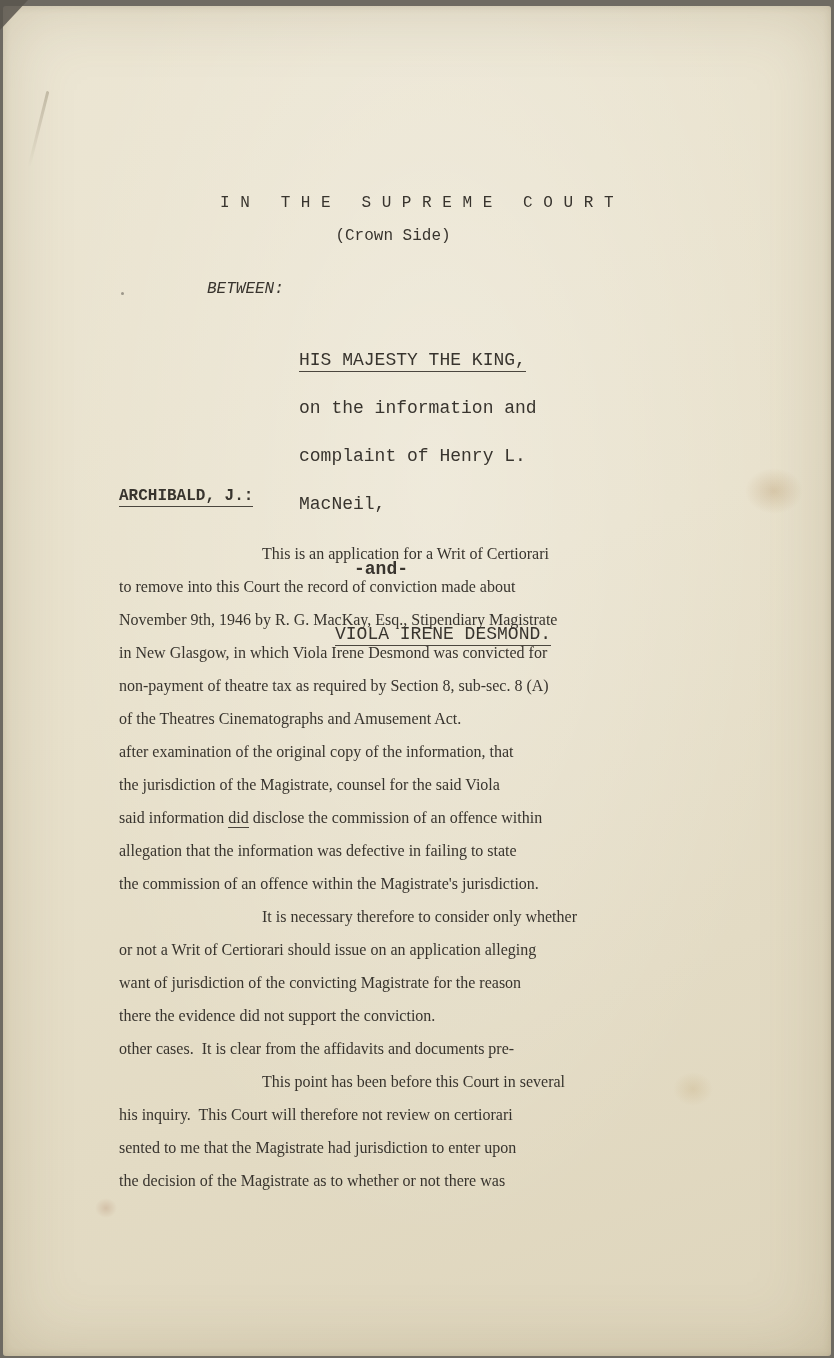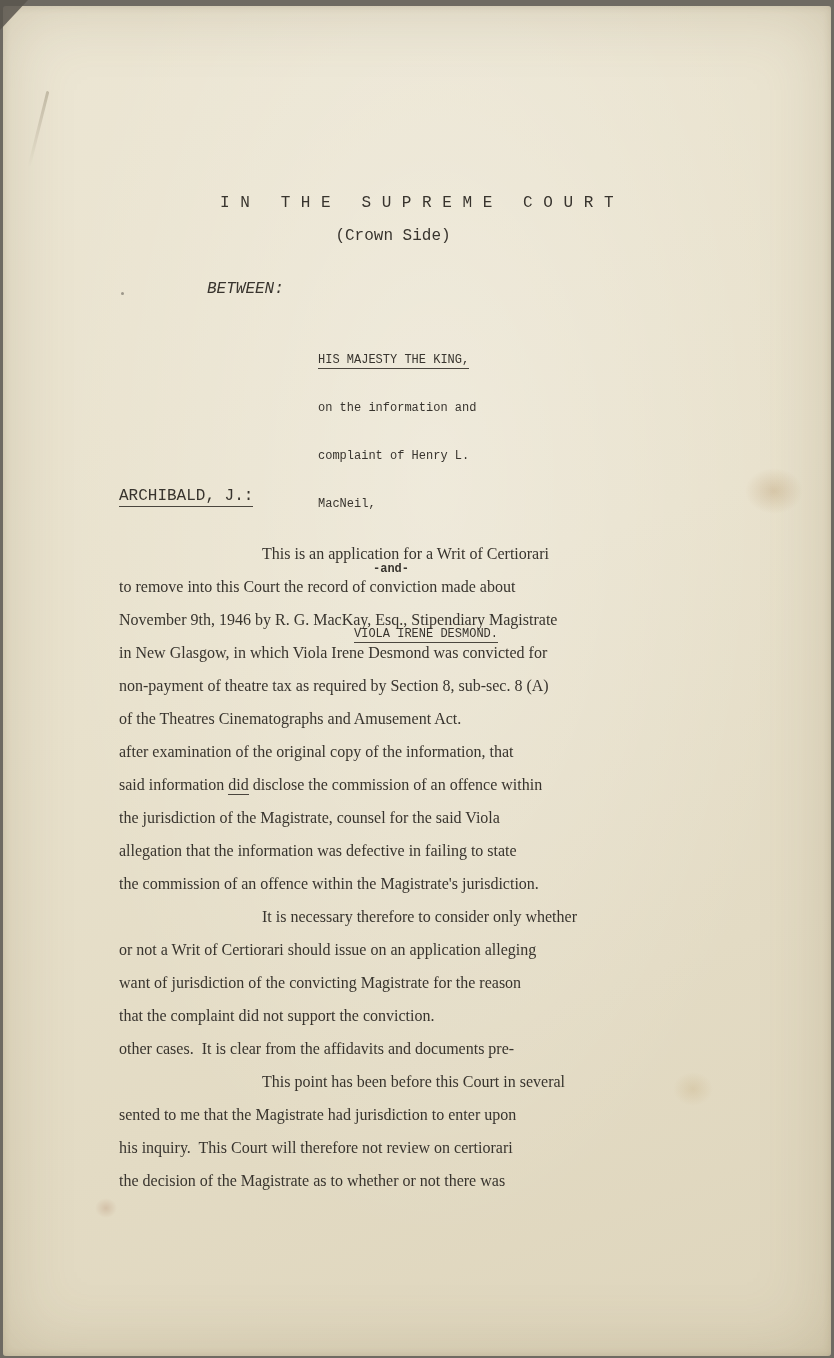--- a/index.html
+++ b/index.html
@@ -76,32 +76,33 @@
   }
   .between {
     position: absolute;
     top: 274px; left: 204px;
     font-size: 16px;
     white-space: pre;
     font-style: italic;
   }
   .parties {
     position: absolute;
-    top: 314px; left: 315px;
-    font-size: 12px;
+    top: 314px; left: 296px;
+    font-size: 18px;
     line-height: 16px;
     white-space: pre;
   }
   .parties .and-sep { margin-top: 17px; margin-left: 55px; font-weight: bold; }
   .parties .defendant { margin-top: 17px; margin-left: 36px; }
   .judge {
     position: absolute;
     top: 481px; left: 116px;
     font-size: 16px;
     white-space: pre;
+    font-weight: bold;
   }
   .u {
     border-bottom: 1px solid rgba(56,52,46,0.9);
     padding-bottom: 1px;
   }
   .body-text {
     position: absolute;
     top: 531px; left: 116px;
     width: 668px;
     font-size: 16px;
@@ -142,35 +143,35 @@
       <div class="paragraph">
         <div class="line first-line"><span>This is an application for a Writ of Certiorari</span></div>
         <div class="line"><span>to remove into this Court the record of conviction made about</span></div>
         <div class="line"><span>November 9th, 1946 by R. G. MacKay, Esq., Stipendiary Magistrate</span></div>
         <div class="line"><span>in New Glasgow, in which Viola Irene Desmond was convicted for</span></div>
         <div class="line"><span>non-payment of theatre tax as required by Section 8, sub-sec. 8 (A)</span></div>
         <div class="line"><span>of the Theatres Cinematographs and Amusement Act.</span></div>
       </div>
       <div class="paragraph">
         <div class="line"><span>after examination of the original copy of the information, that</span></div>
+        <div class="line"><span>the jurisdiction of the Magistrate, counsel for the said Viola</span></div>
         <div class="line"><span>said information </span><span class="u">did</span><span> disclose the commission of an offence within</span></div>
-        <div class="line"><span>the jurisdiction of the Magistrate, counsel for the said Viola</span></div>
         <div class="line"><span>allegation that the information was defective in failing to state</span></div>
         <div class="line"><span>the commission of an offence within the Magistrate's jurisdiction.</span></div>
       </div>
       <div class="paragraph">
         <div class="line first-line"><span>It is necessary therefore to consider only whether</span></div>
         <div class="line"><span>or not a Writ of Certiorari should issue on an application alleging</span></div>
         <div class="line"><span>want of jurisdiction of the convicting Magistrate for the reason</span></div>
-        <div class="line"><span>that the complaint did not support the conviction.</span></div>
+        <div class="line"><span>there the evidence did not support the conviction.</span></div>
       </div>
       <div class="paragraph">
         <div class="line"><span>other cases.  It is clear from the affidavits and documents pre-</span></div>
         <div class="line first-line"><span>This point has been before this Court in several</span></div>
+        <div class="line"><span>his inquiry.  This Court will therefore not review on certiorari</span></div>
         <div class="line"><span>sented to me that the Magistrate had jurisdiction to enter upon</span></div>
-        <div class="line"><span>his inquiry.  This Court will therefore not review on certiorari</span></div>
         <div class="line"><span>the decision of the Magistrate as to whether or not there was</span></div>
       </div>
     </div>
 
 </div>
 
 <div class="corner-dark"></div>
 
 </body></html>

